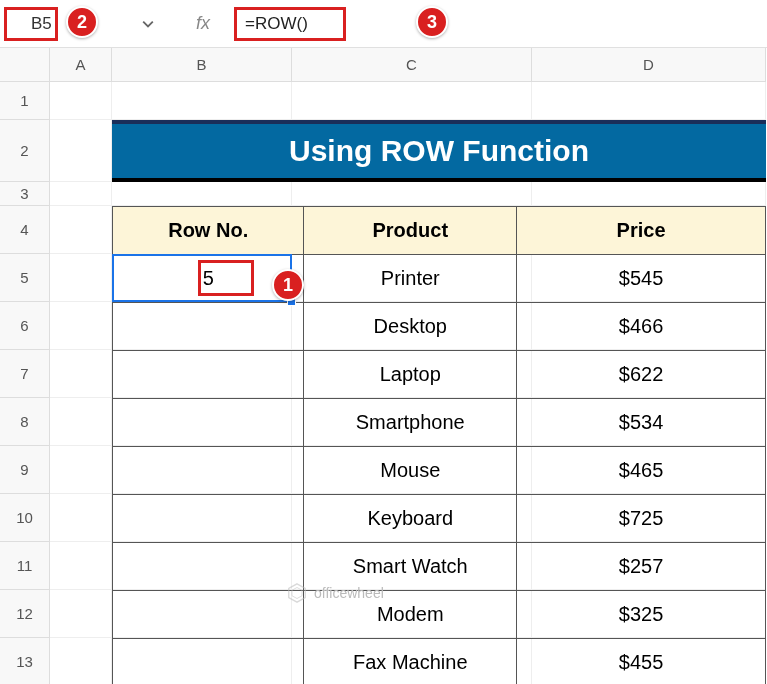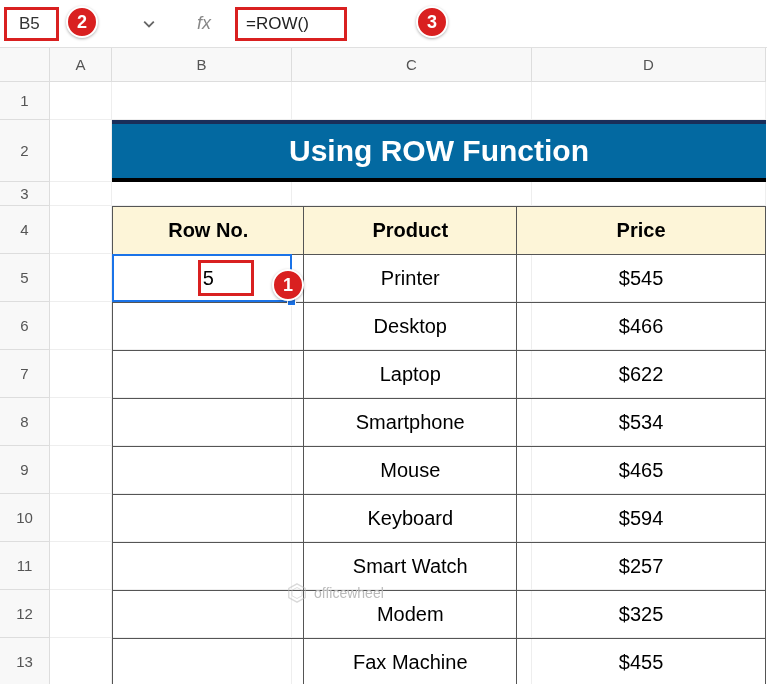--- a/index.html
+++ b/index.html
@@ -1,19 +1,19 @@
 <!DOCTYPE html>
 <html><head>
   <meta charset="utf-8">
   <style>
     * { box-sizing: border-box; margin: 0; padding: 0; }
     body { font-family: Arial, sans-serif; background: #fff; width: 767px; height: 684px; position: relative; overflow: hidden; }
     
     .formula-bar { display: flex; align-items: center; height: 48px; border-bottom: 1px solid #e0e0e0; padding: 0 4px; position: relative; }
-    .name-box { width: 55px; height: 34px; display: flex; align-items: center; padding: 0 12px; font-size: 17px; color:#333; border: 3px solid #d92020; }
+    .name-box { width: 32px; height: 34px; display: flex; align-items: center; padding: 0 24px; font-size: 17px; color:#333; border: 3px solid #d92020; }
     .name-empty { flex: 0 0 80px; }
     .dropdown-btn { width: 20px; height: 20px; display:flex; align-items:center; justify-content:center; color:#666; margin-right: 24px;}
     .fx-label { font-style: italic; color: #888; font-size: 18px; margin-right: 24px; margin-left: 14px; }
     .formula-input-wrap { border: 3px solid #d92020; padding: 4px 8px; height:34px; display:flex; }
     .formula-input { width: 90px; font-size: 17px; font-family: Arial; color:#222; }
     
     .callout { position: absolute; width: 32px; height: 32px; border-radius: 50%; background: #d92020; color: #fff; display: flex; align-items: center; justify-content: center; font-size: 18px; font-weight: bold; border: 2px solid #fff; box-shadow: 0 1px 3px rgba(0,0,0,.3); z-index: 50;}
     .corner { width: 50px; height: 34px; background: #f8f8f8; border-right: 1px solid #ddd; border-bottom: 1px solid #ddd; }
     .col-headers { display: flex; }
     .colh { height: 34px; background: #f8f8f8; border-right: 1px solid #ddd; border-bottom: 1px solid #ddd; display:flex; align-items:center; justify-content:center; color:#555; font-size:15px; }
@@ -203,21 +203,21 @@
             <td>$534</td>
           </tr>
       <tr>
             <td></td>
             <td>Mouse</td>
             <td>$465</td>
           </tr>
       <tr>
             <td></td>
             <td>Keyboard</td>
-            <td>$594</td>
+            <td>$725</td>
           </tr>
       <tr>
             <td></td>
             <td>Smart Watch</td>
             <td>$257</td>
           </tr>
       <tr>
             <td></td>
             <td>Modem</td>
             <td>$325</td>

